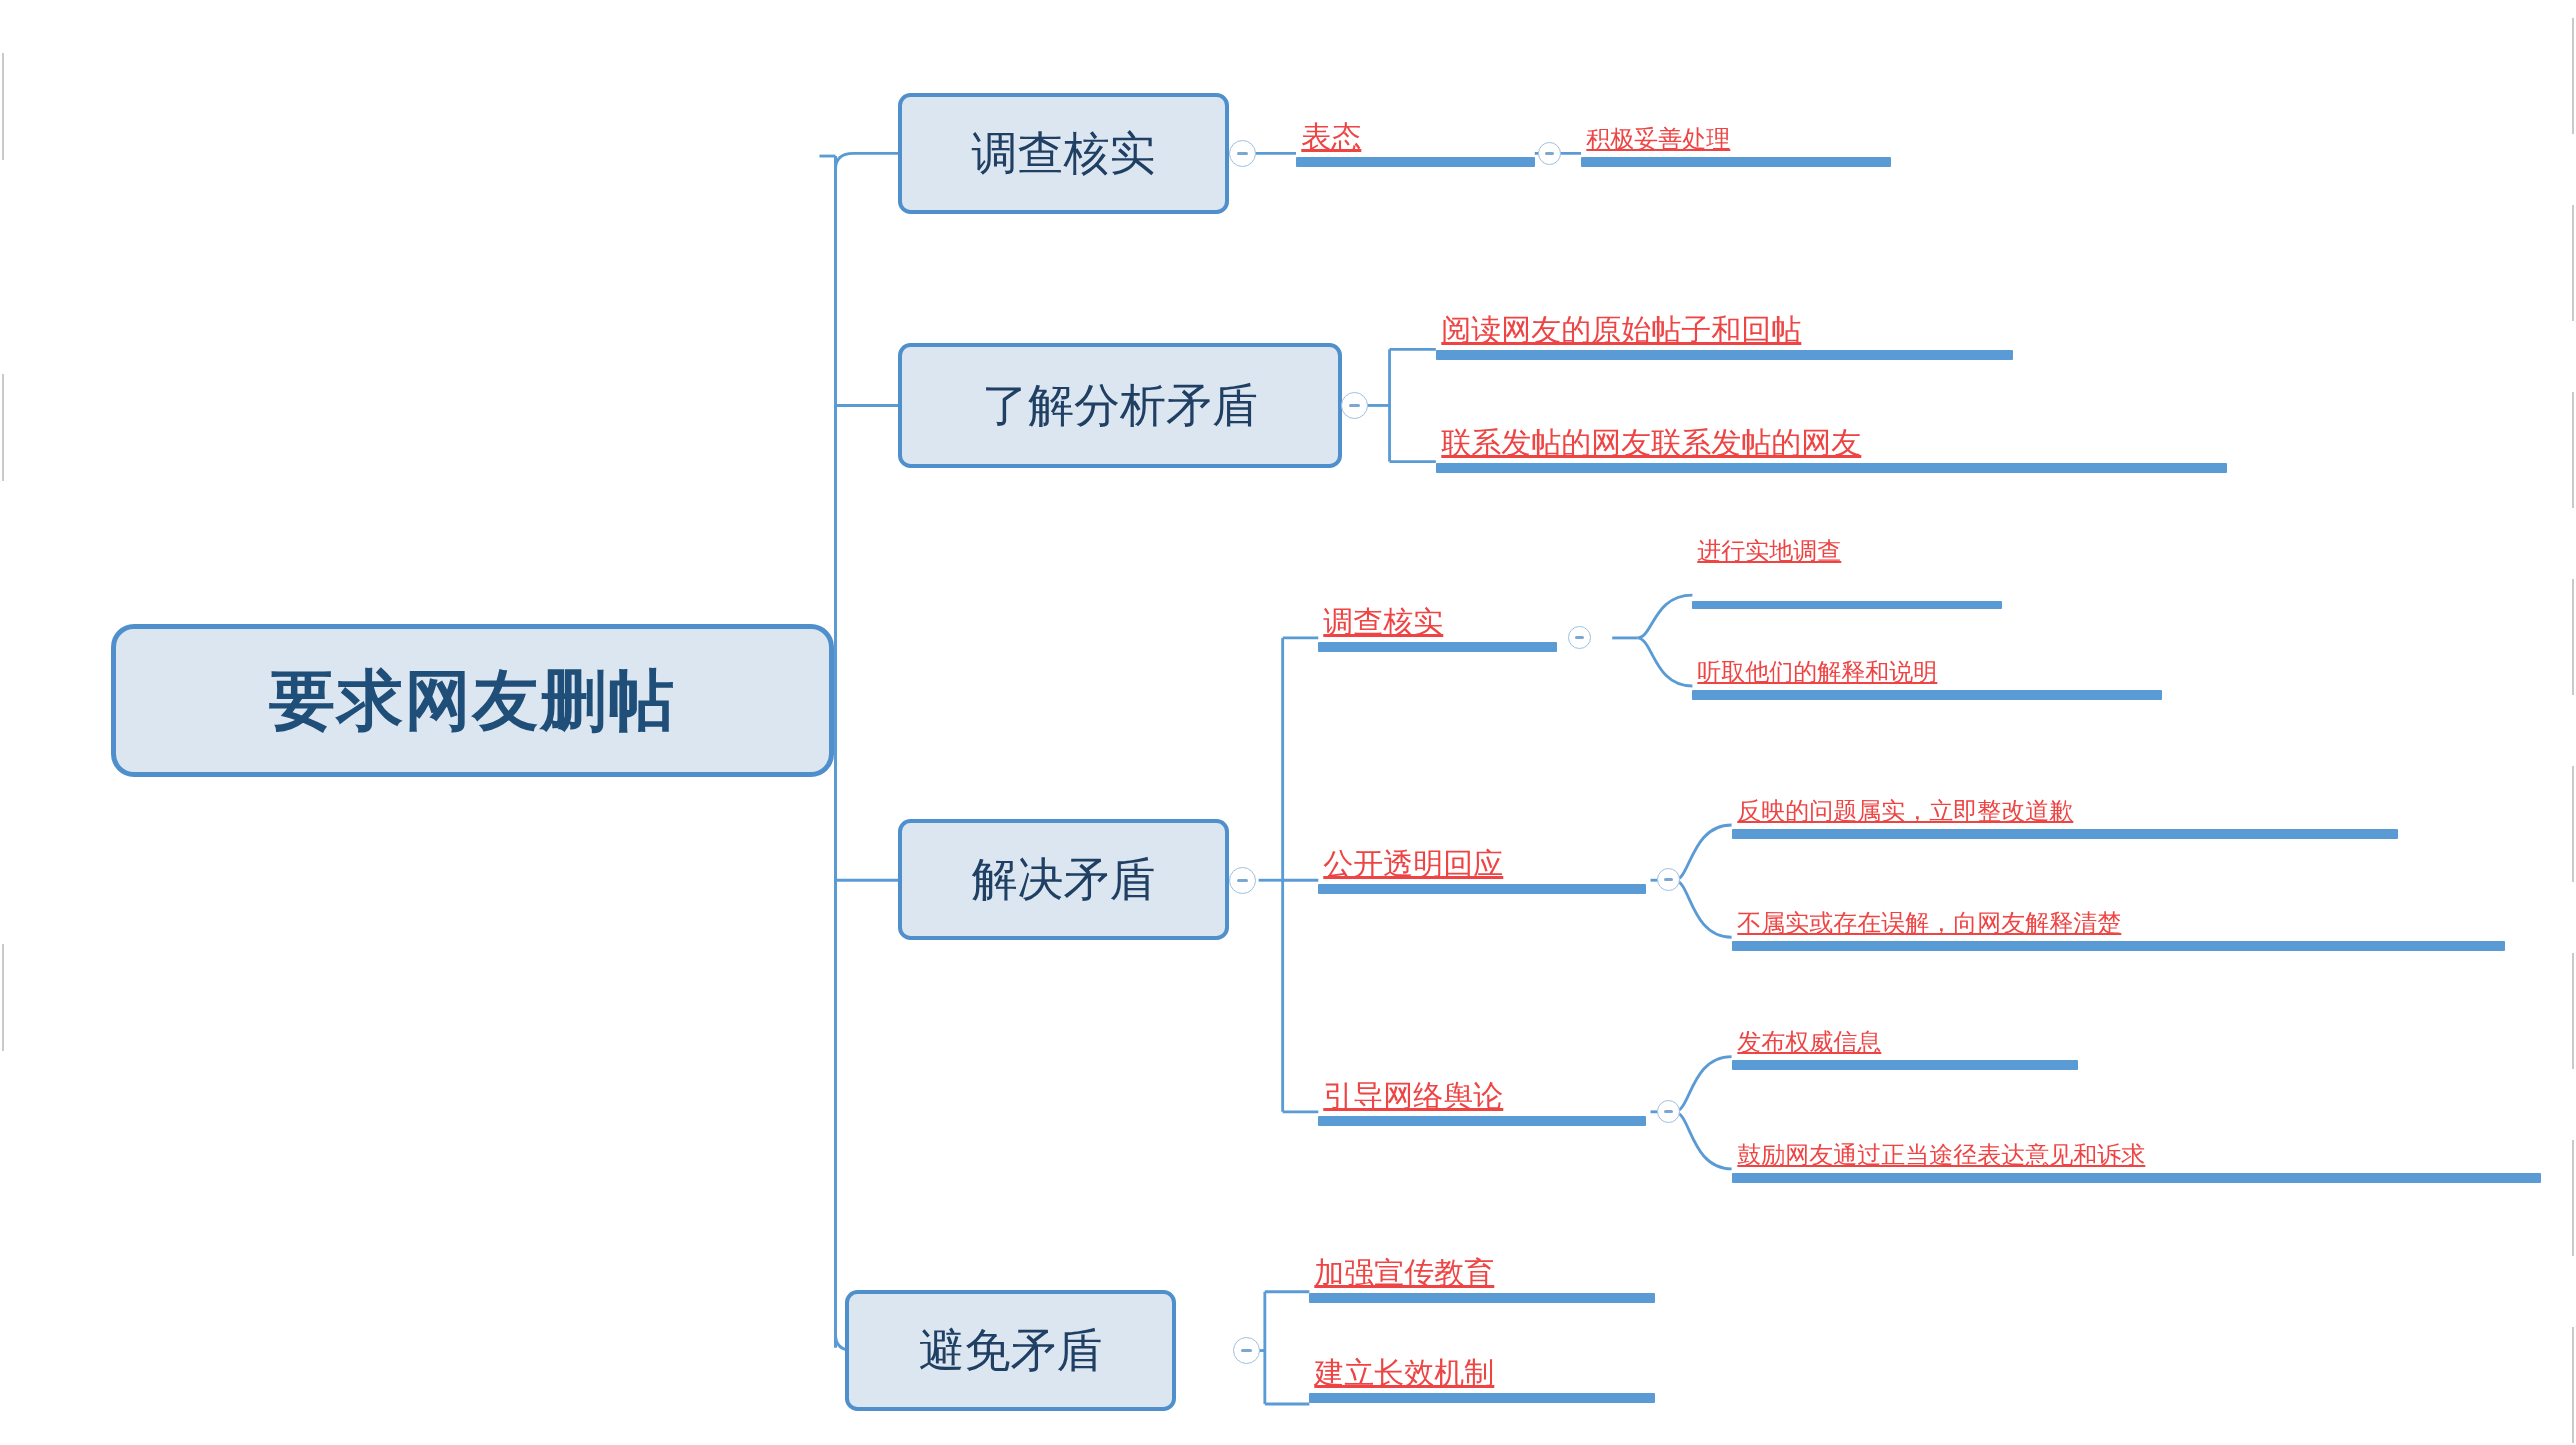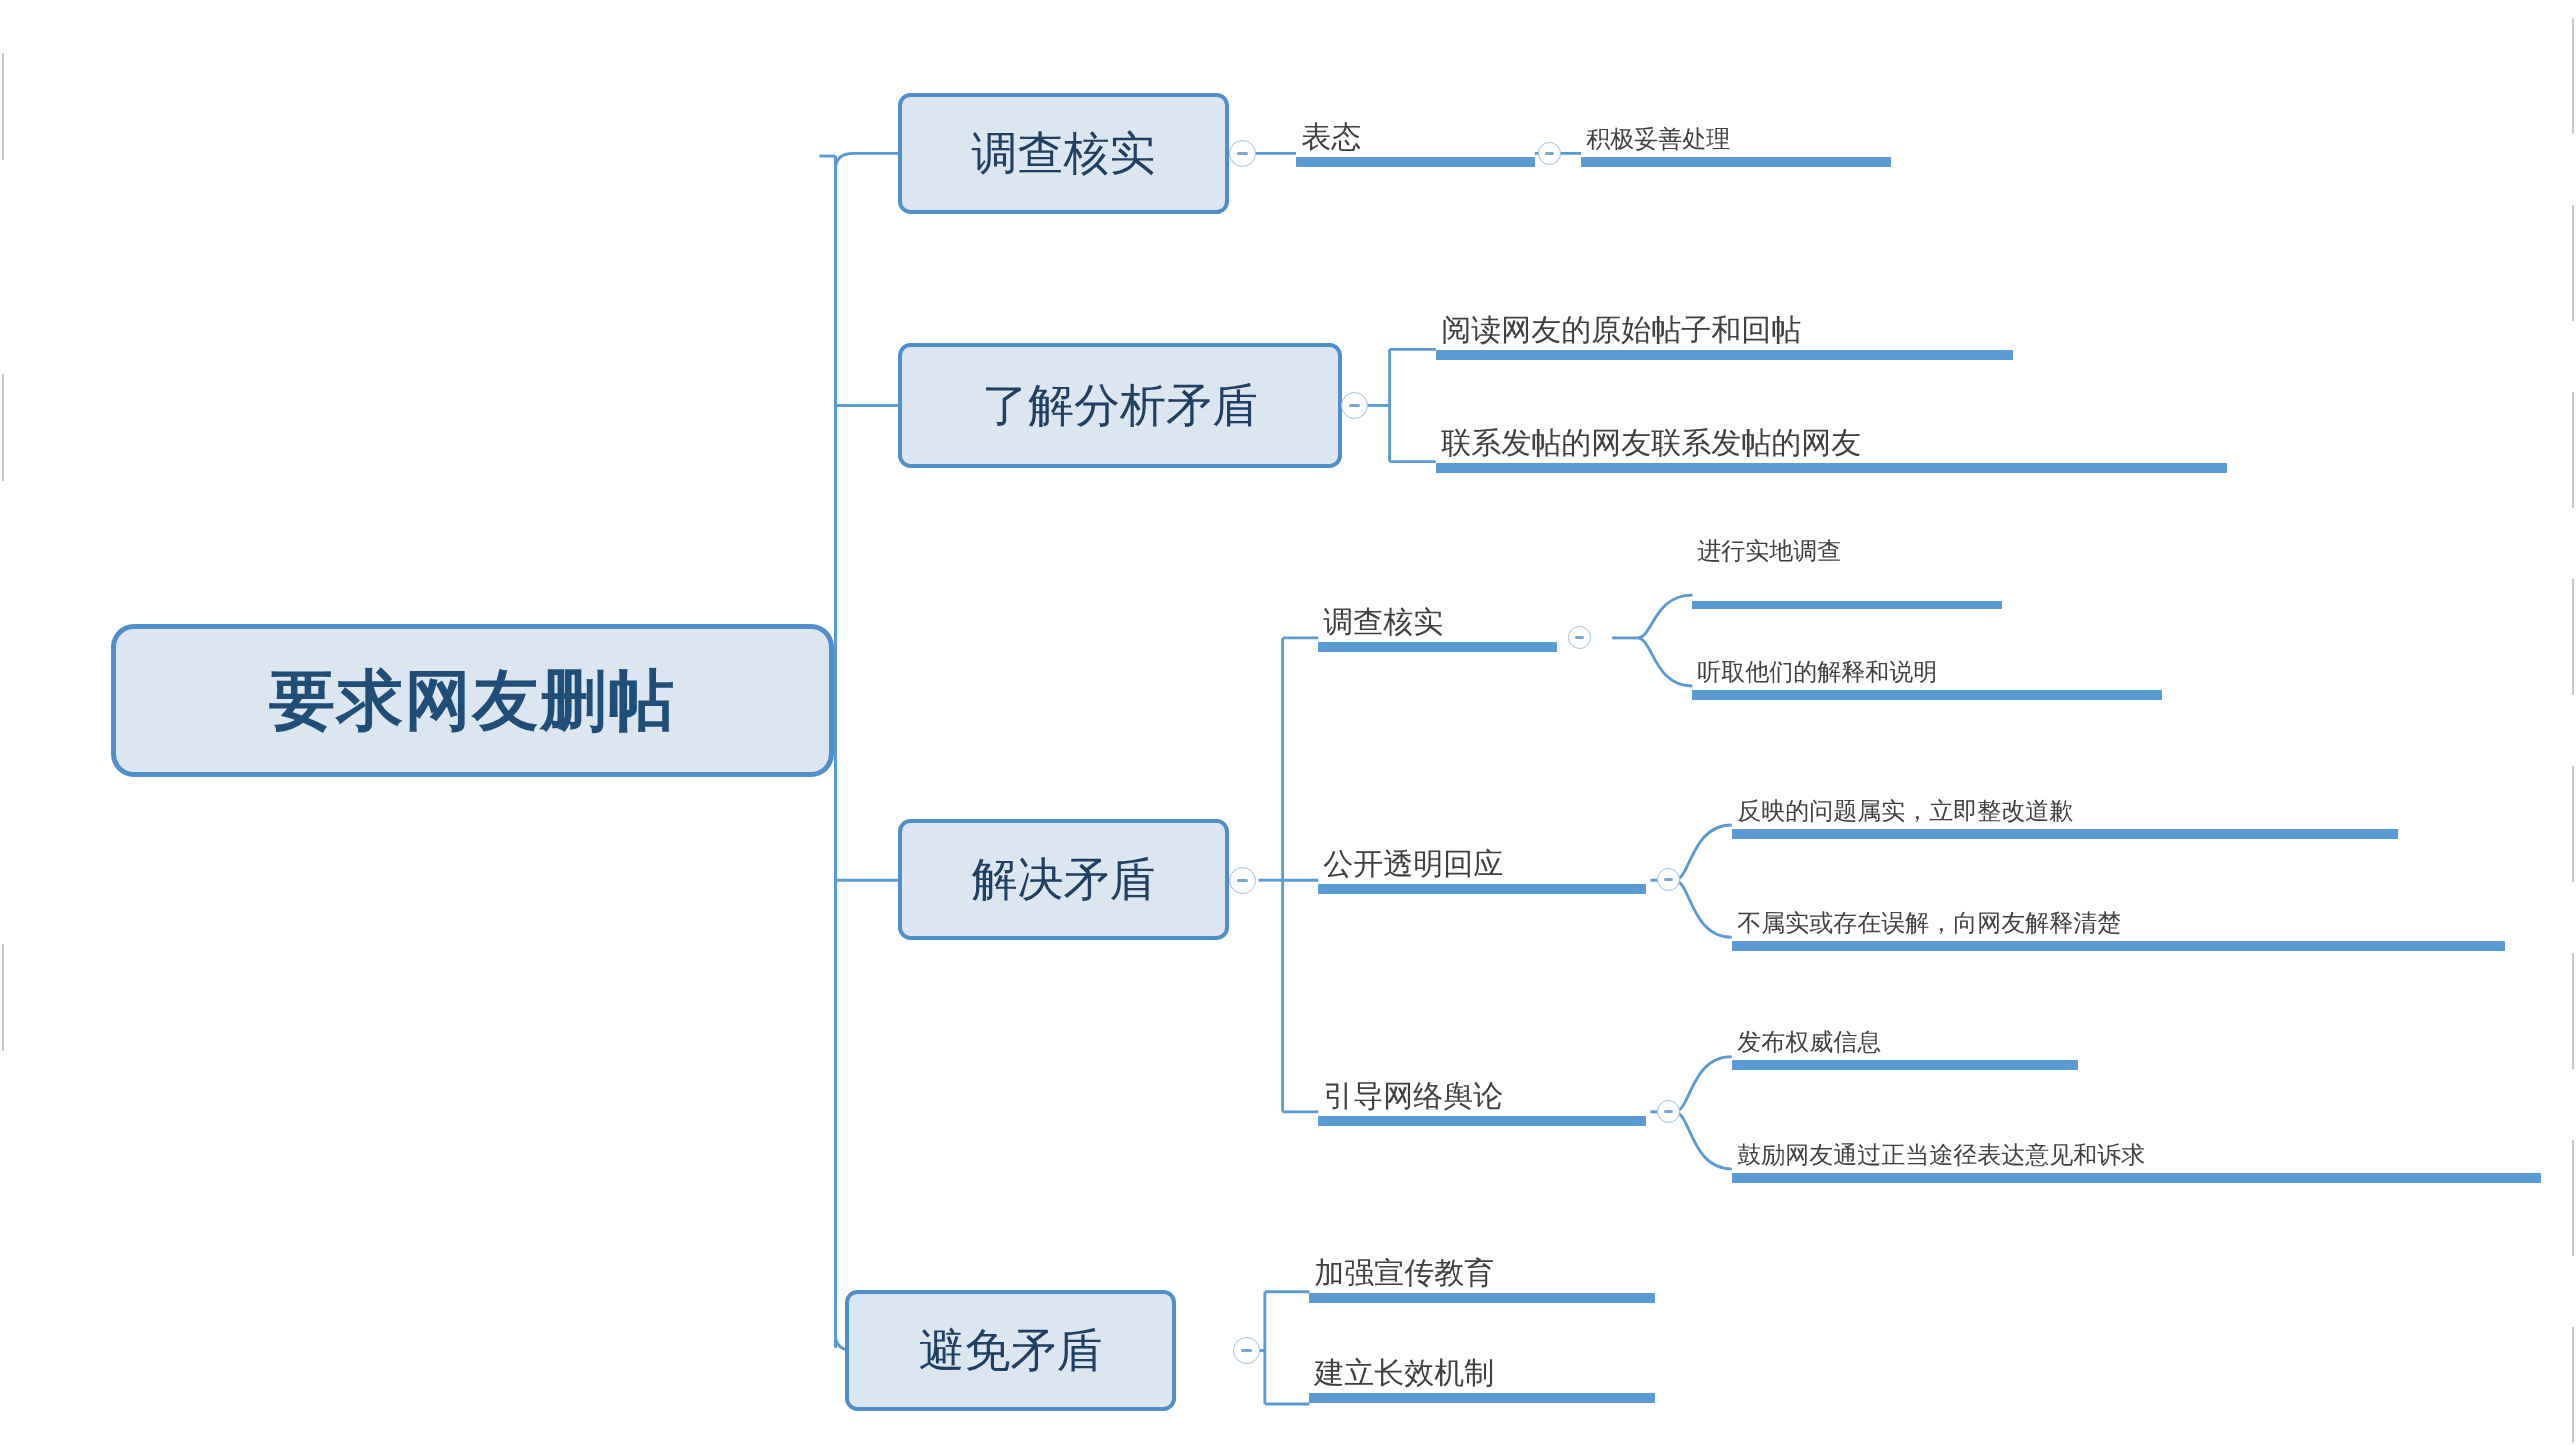--- a/index.html
+++ b/index.html
@@ -57,23 +57,24 @@
 
   
   .bar-node {
     position: absolute;
     display: flex;
     flex-direction: column;
     justify-content: flex-end;
     white-space: nowrap;
   }
   .bar-node .bar-label {
-    color: #404040;
+    color: #ef4444;
     line-height: 1.1;
     padding: 0 5.3px 4.5px 5.3px;
+    text-decoration: underline;
   }
   .bar-node .bar-rule {
     height: 9.8px;
     background: #5b9bd5;
     border-radius: 0.9px;
   }
   .bar-node.level2 .bar-label { font-size: 30px; }
   .bar-node.level3 .bar-label { font-size: 24px; }
 
   

